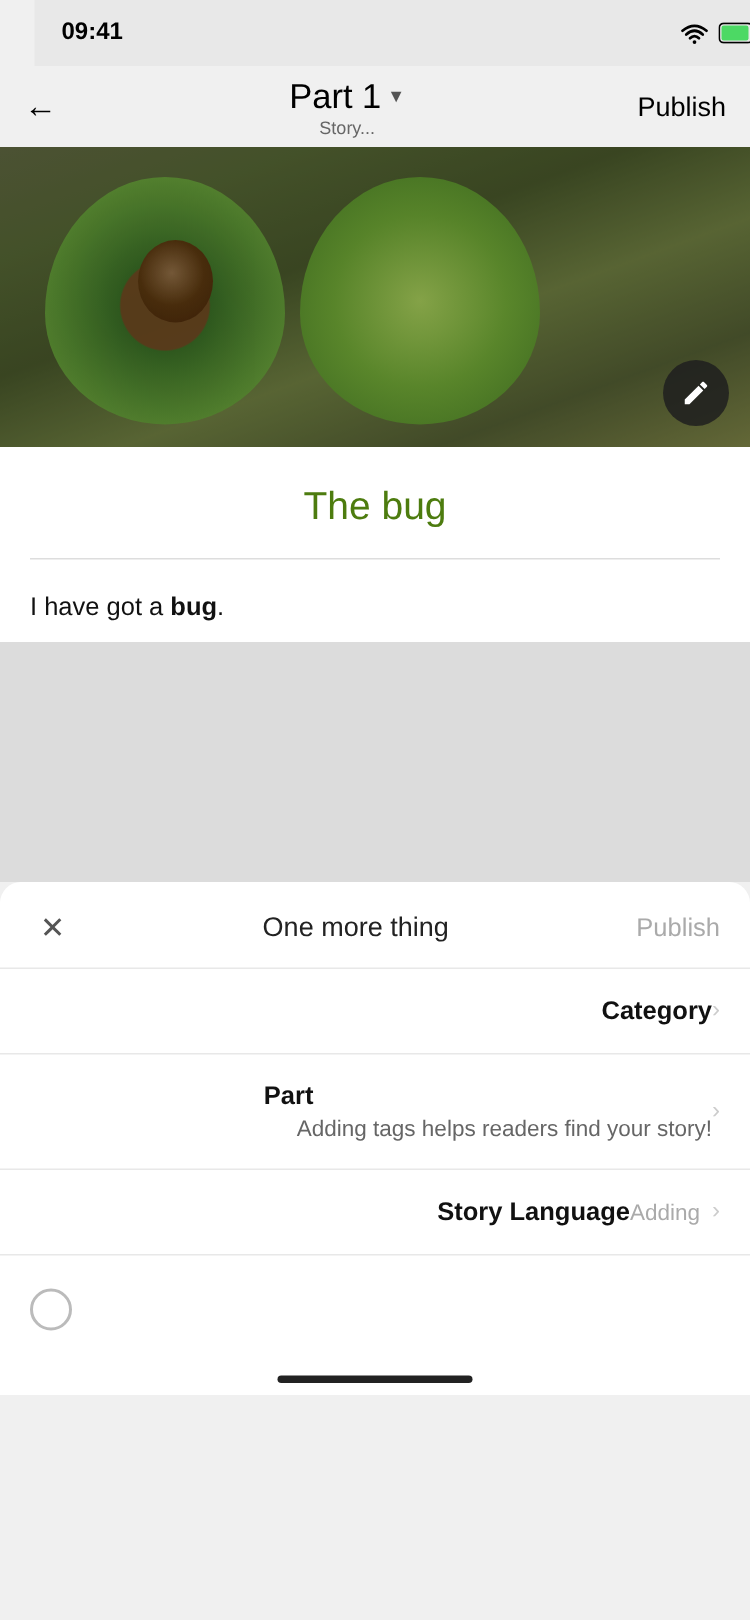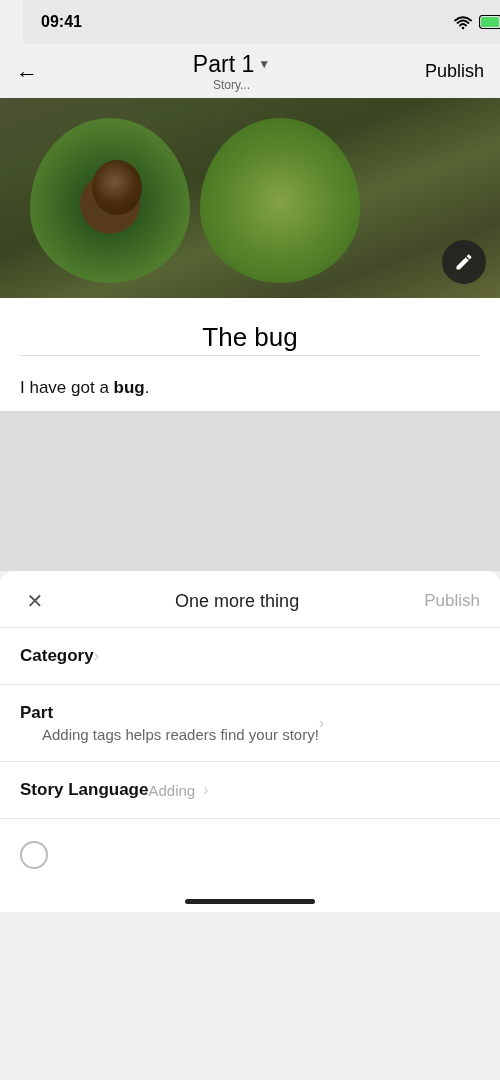--- a/index.html
+++ b/index.html
@@ -154,23 +154,23 @@
     }
 
     
     .story-content {
       background: #fff;
       padding: 24px 20px 10px 20px;
     }
     .story-title {
       font-size: 26px;
       font-weight: 400;
-      color: #000000;
+      color: #4d7c0f;
       text-align: center;
-      margin-bottom: 2px;
+      margin-bottom: 19px;
     }
     .story-divider {
       width: 100%;
       height: 1px;
       background: #ddd;
       margin-bottom: 18px;
     }
     .story-body {
       font-size: 17px;
       color: #111;
@@ -218,21 +218,21 @@
     .sheet-publish {
       font-size: 17px;
       color: #aaa;
       cursor: pointer;
     }
 
     
     .sheet-item {
       display: flex;
       align-items: center;
-      justify-content: flex-start;
+      justify-content: flex-end;
       padding: 18px 20px;
       border-bottom: 1px solid #e8e8e8;
       cursor: pointer;
     }
     .sheet-item-left {
       display: flex;
       flex-direction: column;
       gap: 3px;
     }
     .sheet-item-label {

